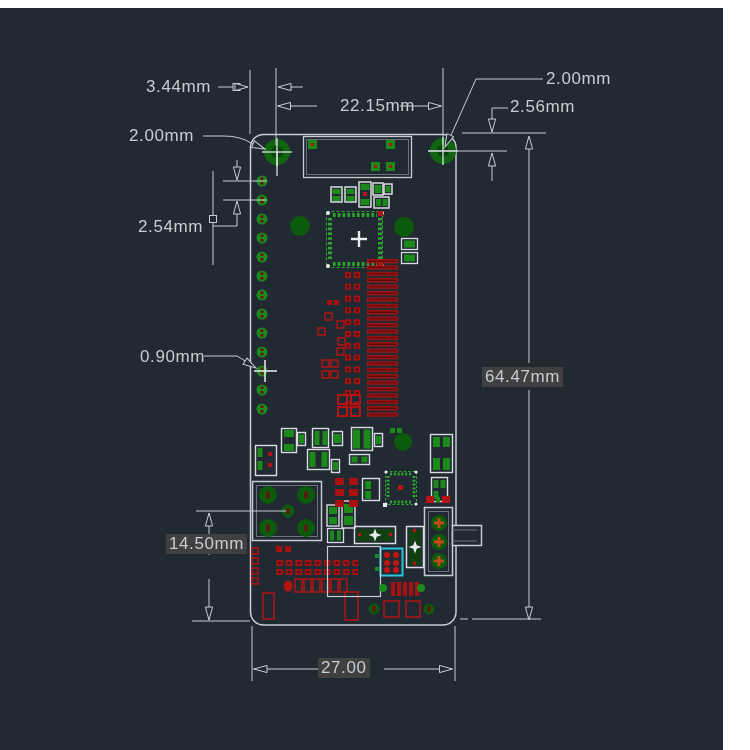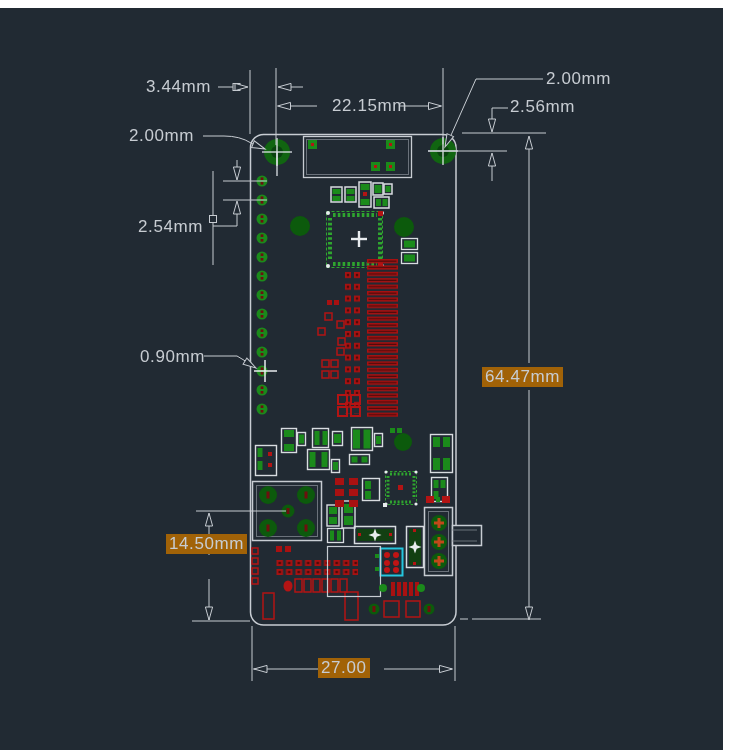--- a/index.html
+++ b/index.html
@@ -1,20 +1,20 @@
 <!DOCTYPE html>
 <html><head>
 <meta charset="utf-8">
 <style>
   html,body{margin:0;padding:0;}
   .canvas{position:relative;width:723px;height:750px;background:#212A33;overflow:hidden;
           font-family:Liberation Sans, sans-serif;margin-top:8px;}
   svg{position:absolute;left:0;top:0;}
   .dim{position:absolute;font-size:17px;letter-spacing:.6px;color:#C7CCD2;white-space:nowrap;}
-  .dim.bg{background:#a16207;padding:0 3px;}
+  .dim.bg{background:#404040;padding:0 3px;}
 </style>
 </head>
 <body>
 
 <div class="canvas">
 
 <svg width="750" height="750" viewBox="0 0 750 750">
 <defs>
   <path id="arr" d="M0,0 L-13,-3.6 L-13,3.6 Z" fill="#212A33" stroke="#C7CCD2" stroke-width="1"></path>
   <g id="pinpad">
@@ -425,21 +425,21 @@
 
 <g stroke="#C7CCD2" stroke-width="1">
   <line x1="253" y1="661" x2="321" y2="661"></line>
   <line x1="384" y1="661" x2="452" y2="661"></line>
 </g>
 <use href="#arr" transform="translate(254,661) rotate(180)"></use>
 <use href="#arr" transform="translate(452.5,661)"></use>
 </svg>
 
 <div class="dim" style="left:146px;top:69px">3.44mm</div>
-<div class="dim" style="left:332px;top:88px">22.15mm</div>
+<div class="dim" style="left:340px;top:88px">22.15mm</div>
 <div class="dim" style="left:129px;top:118px">2.00mm</div>
 <div class="dim" style="left:546px;top:61px">2.00mm</div>
 <div class="dim" style="left:510px;top:89px">2.56mm</div>
 <div class="dim" style="left:138px;top:209px">2.54mm</div>
 <div class="dim" style="left:140px;top:339px">0.90mm</div>
 <div class="dim bg" style="left:482px;top:359px">64.47mm</div>
 <div class="dim bg" style="left:166px;top:526px">14.50mm</div>
 <div class="dim bg" style="left:318px;top:650px">27.00</div>
 
 </div>

